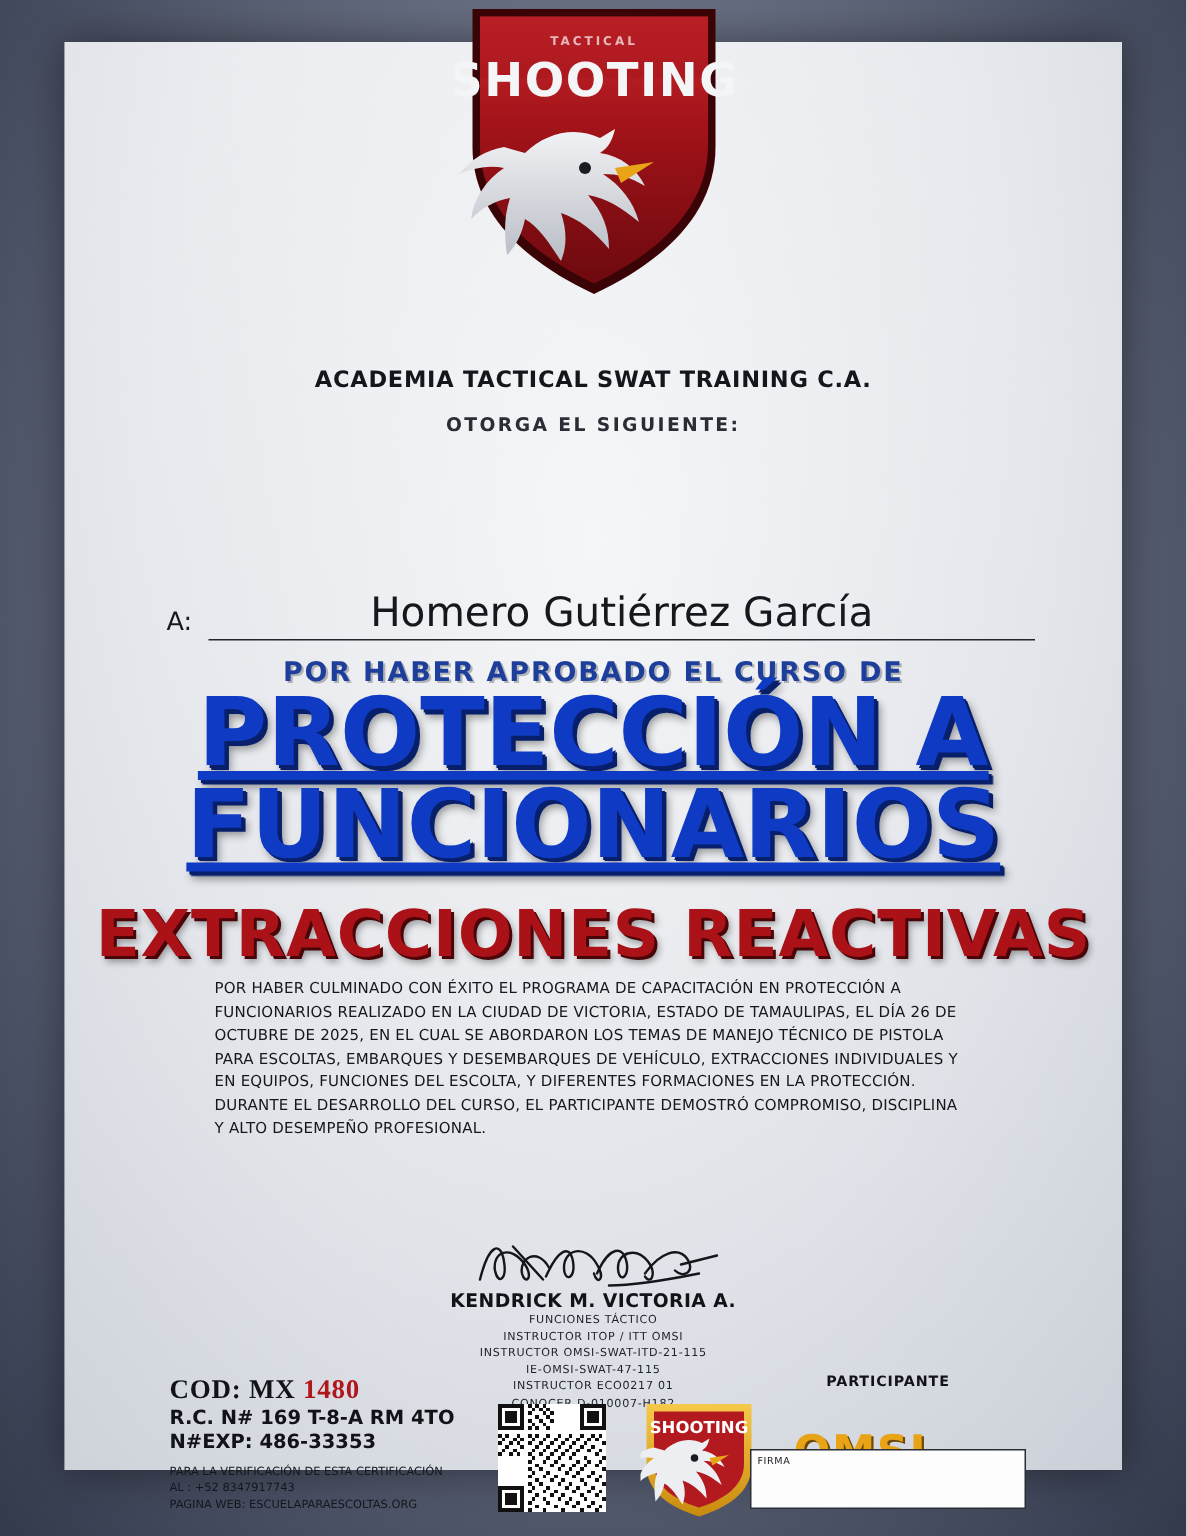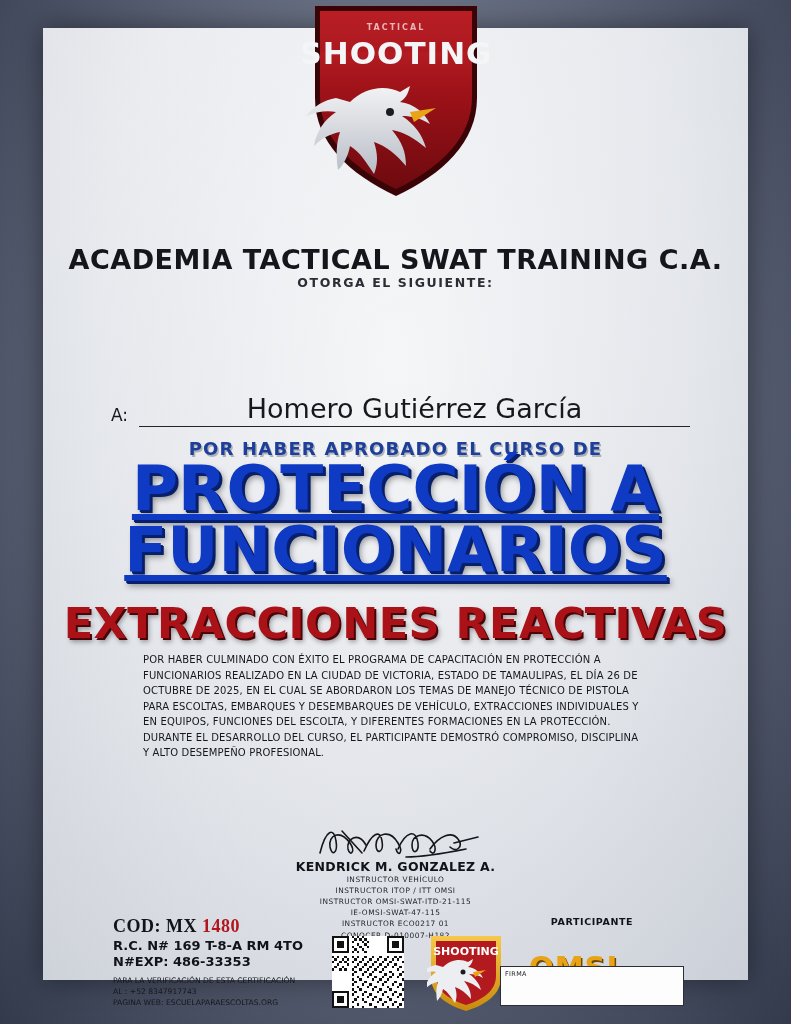--- a/index.html
+++ b/index.html
@@ -62,21 +62,21 @@
     position: absolute; left: 50%; top: -26px;
     transform: translateX(-50%);
     width: 186px; height: 200px;
     z-index: 6;
   }
 
   .org-name {
     position: absolute; top: 216px; left: 0; width: 100%;
     text-align: center;
     font-family: "DejaVu Sans", sans-serif;
-    font-size: 27px; font-weight: bold;
+    font-size: 15px; font-weight: bold;
     letter-spacing: 0.5px;
     color: #14161b;
   }
   .otorga {
     position: absolute; top: 247px; left: 0; width: 100%;
     text-align: center;
     font-family: "DejaVu Sans", sans-serif;
     font-size: 12.5px; font-weight: bold;
     letter-spacing: 1.6px;
     color: #2a2d34;
@@ -308,23 +308,23 @@
           <g fill="none" stroke="#14161b" stroke-width="1.6" stroke-linecap="round">
             <path d="M14 30 C20 6, 28 4, 30 18 C32 30, 26 34, 24 24 C22 12, 34 6, 44 20 C50 29, 44 34, 42 26 C40 16, 52 8, 60 22"></path>
             <path d="M36 8 L56 30"></path>
             <path d="M58 28 C66 10, 74 6, 76 18 C78 30, 70 32, 70 22 C70 10, 84 6, 92 20 C98 30, 92 34, 90 26"></path>
             <path d="M92 26 C100 8, 110 6, 112 20 C113 30, 106 32, 106 22 C106 12, 118 8, 126 18 C132 26, 128 34, 124 28"></path>
             <path d="M124 26 C134 12, 146 8, 152 16 C158 24, 150 30, 144 24"></path>
             <path d="M148 20 L172 14"></path>
             <path d="M100 34 C118 34, 140 30, 160 26"></path>
           </g>
         </svg>
-        <div class="sig-name">KENDRICK M. GONZALEZ A.</div>
+        <div class="sig-name">KENDRICK M. VICTORIA A.</div>
         <div class="sig-lines">
-          <div>INSTRUCTOR VEHÍCULO</div>
+          <div>FUNCIONES TÁCTICO</div>
           <div>INSTRUCTOR ITOP / ITT OMSI</div>
           <div>INSTRUCTOR OMSI-SWAT-ITD-21-115</div>
           <div>IE-OMSI-SWAT-47-115</div>
           <div>INSTRUCTOR ECO0217 01</div>
           <div>CONOCER D-010007-H182</div>
         </div>
       </div>
 
       <div class="cod">
         <div class="cod-main">

